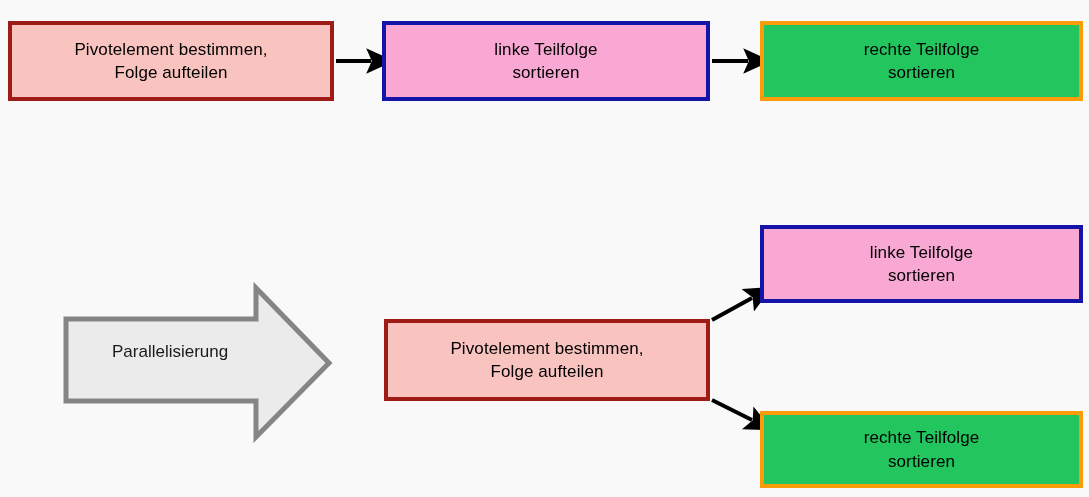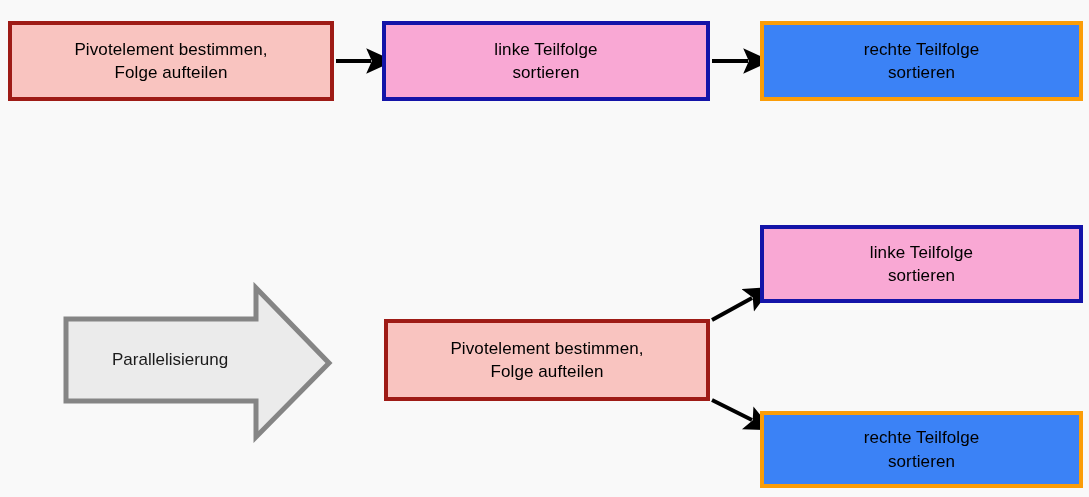--- a/index.html
+++ b/index.html
@@ -34,21 +34,21 @@
   }
   .node.red {
     background: #f9c4c0;
     border: 4px solid #9e1b16;
   }
   .node.blue {
     background: #f9a8d4;
     border: 4px solid #1414a8;
   }
   .node.yellow {
-    background: #3b82f6;
+    background: #22c55e;
     border: 4px solid #fb9d08;
   }
   .arrow-label {
     position: absolute;
     color: #1a1a1a;
     font-size: 17px;
     font-family: "Liberation Sans", sans-serif;
     white-space: nowrap;
   }
   svg.layer {
@@ -83,21 +83,21 @@
 
   <div class="node red" style="left:8px; top:21px; width:326px; height:80px;">Pivotelement bestimmen,
 Folge aufteilen</div>
 
   <div class="node blue" style="left:382px; top:21px; width:328px; height:80px;">linke Teilfolge
 sortieren</div>
 
   <div class="node yellow" style="left:760px; top:21px; width:323px; height:80px;">rechte Teilfolge
 sortieren</div>
 
-  <div class="arrow-label" style="left:112px; top:350px;">Parallelisierung</div>
+  <div class="arrow-label" style="left:112px; top:342px;">Parallelisierung</div>
 
   <div class="node red" style="left:384px; top:319px; width:326px; height:82px;">Pivotelement bestimmen,
 Folge aufteilen</div>
 
   <div class="node blue" style="left:760px; top:225px; width:323px; height:78px;">linke Teilfolge
 sortieren</div>
 
   <div class="node yellow" style="left:760px; top:411px; width:323px; height:77px;">rechte Teilfolge
 sortieren</div>
 

